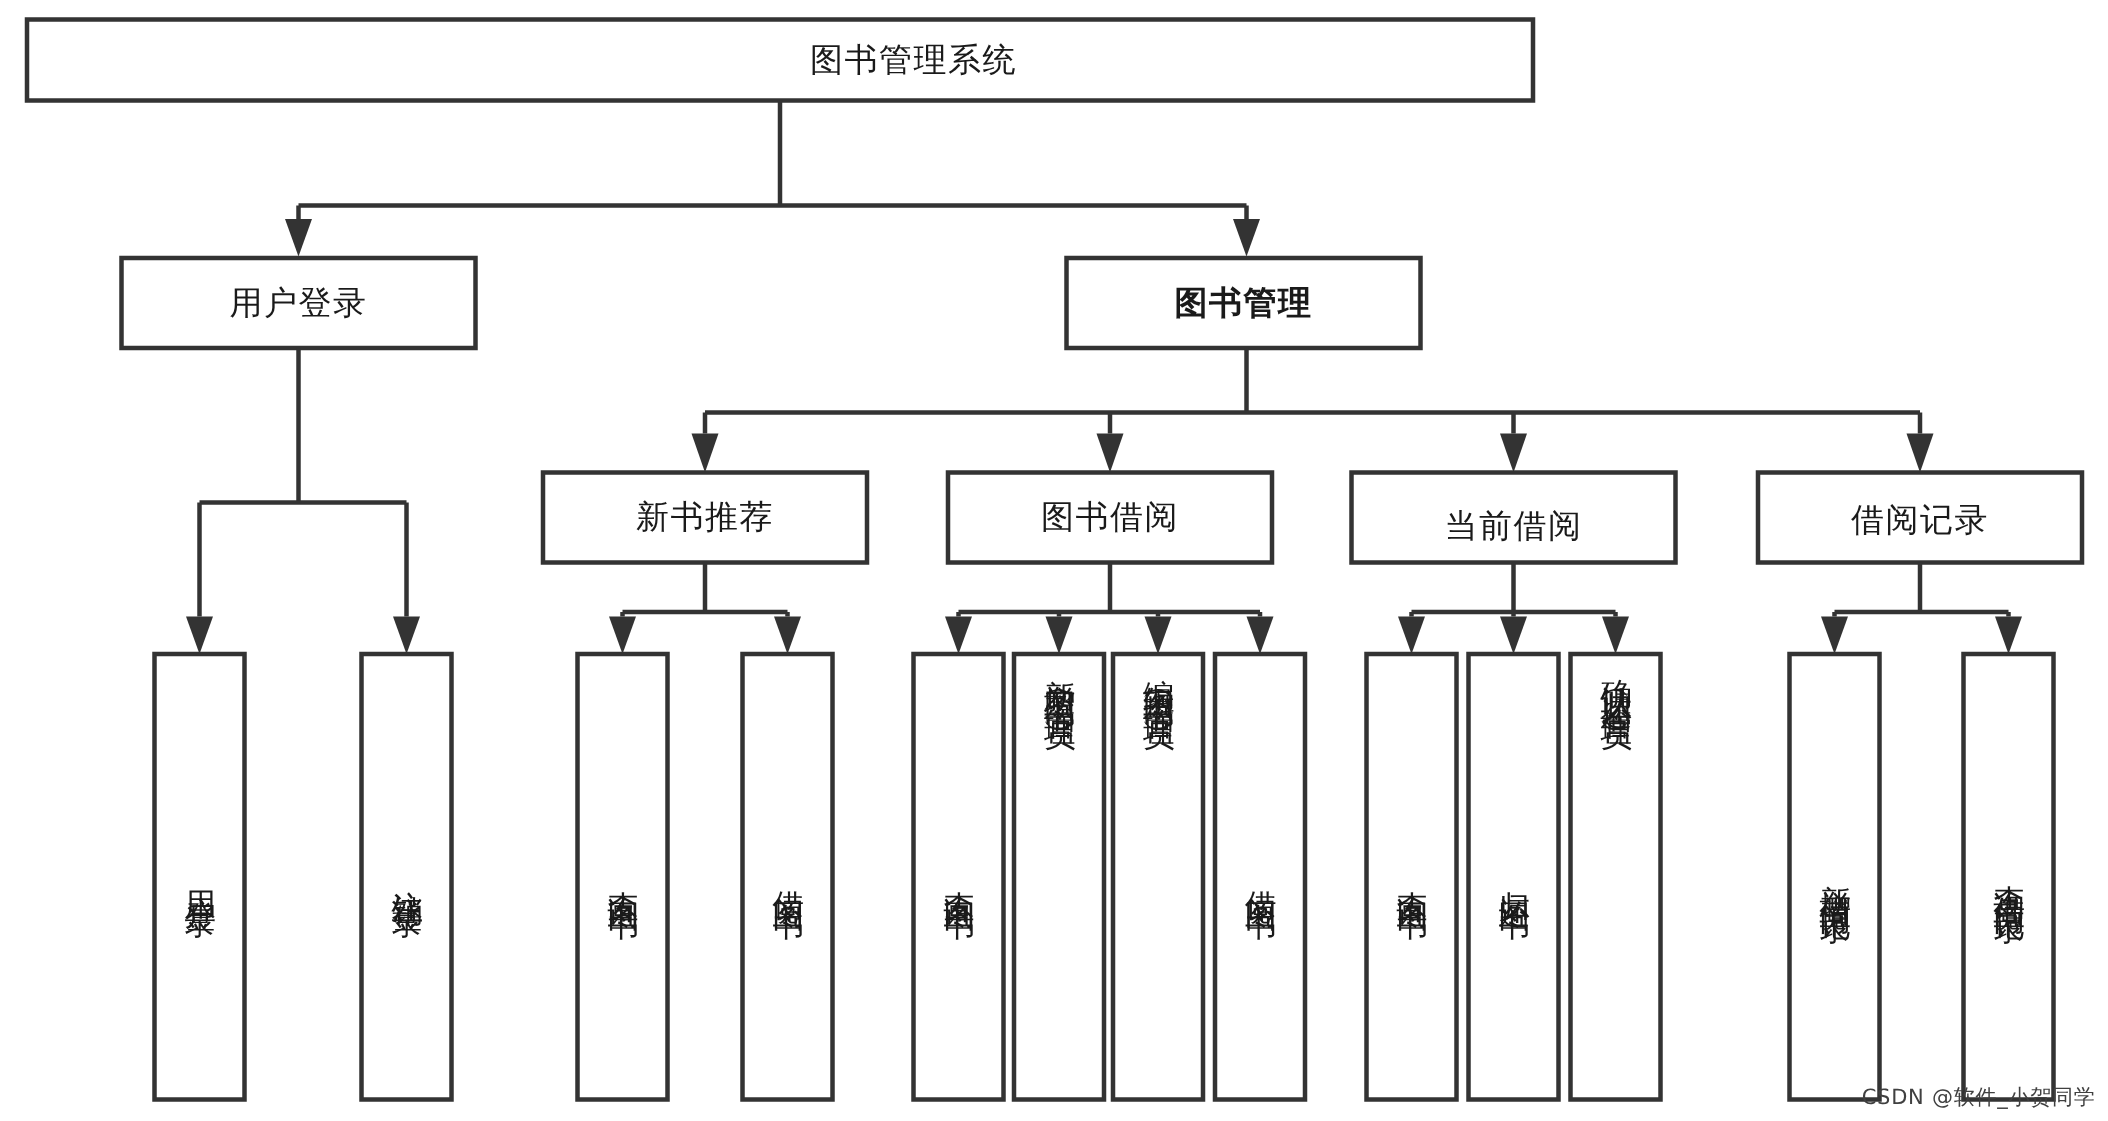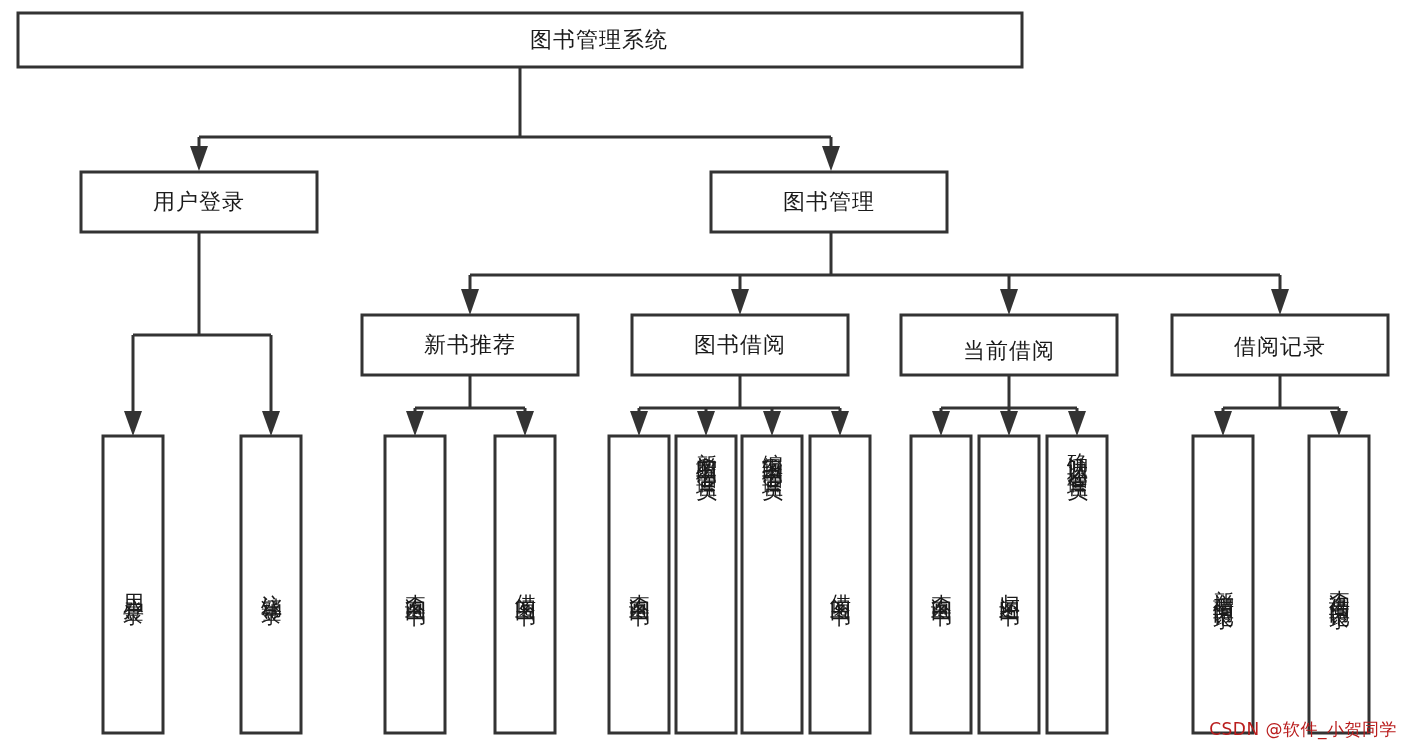--- a/index.html
+++ b/index.html
@@ -71,22 +71,22 @@
     font-size: 22px;
     color: #1a1a1a;
     letter-spacing: 1px;
     white-space: nowrap;
   }
   #watermark {
     position: absolute;
     right: 8px;
     bottom: 6px;
     font-family: "DejaVu Sans", "Liberation Sans", sans-serif;
-    font-size: 17px;
-    color: #b91c1c;
+    font-size: 14px;
+    color: #404040;
     letter-spacing: 0.5px;
     white-space: nowrap;
     pointer-events: none;
   }
 </style>
 </head>
 <body>
 
 <div id="diagram-root">
 
@@ -174,28 +174,28 @@
 
     <rect class="node-rect" x="911" y="436" width="60" height="297"></rect>
     <rect class="node-rect" x="979" y="436" width="60" height="297"></rect>
     <rect class="node-rect" x="1047" y="436" width="60" height="297"></rect>
 
     <rect class="node-rect" x="1193" y="436" width="60" height="297"></rect>
     <rect class="node-rect" x="1309" y="436" width="60" height="297"></rect>
 
   </svg>
 
-  <div class="horiz-wrap" style="left:18px; top:13px; width:1120px; height:54px;padding-left:21px;">
+  <div class="horiz-wrap" style="left:28px; top:13px; width:1120px; height:54px;padding-left:21px;">
     <span class="horiz-text">图书管理系统</span>
   </div>
 
   <div class="horiz-wrap" style="left:81px; top:172px; width:236px; height:60px;">
     <span class="horiz-text">用户登录</span>
   </div>
-  <div class="horiz-wrap" style="left:711px; top:172px; width:236px; height:60px;">
+  <div class="horiz-wrap" style="left:711px; top:172px; width:236px; height:60px;font-weight:bold;">
     <span class="horiz-text">图书管理</span>
   </div>
 
   <div class="horiz-wrap" style="left:362px; top:315px; width:216px; height:60px;border-radius:12px;">
     <span class="horiz-text">新书推荐</span>
   </div>
   <div class="horiz-wrap" style="left:632px; top:315px; width:216px; height:60px;text-align:right;">
     <span class="horiz-text">图书借阅</span>
   </div>
   <div class="horiz-wrap" style="left:901px; top:315px; width:216px; height:72px;">

